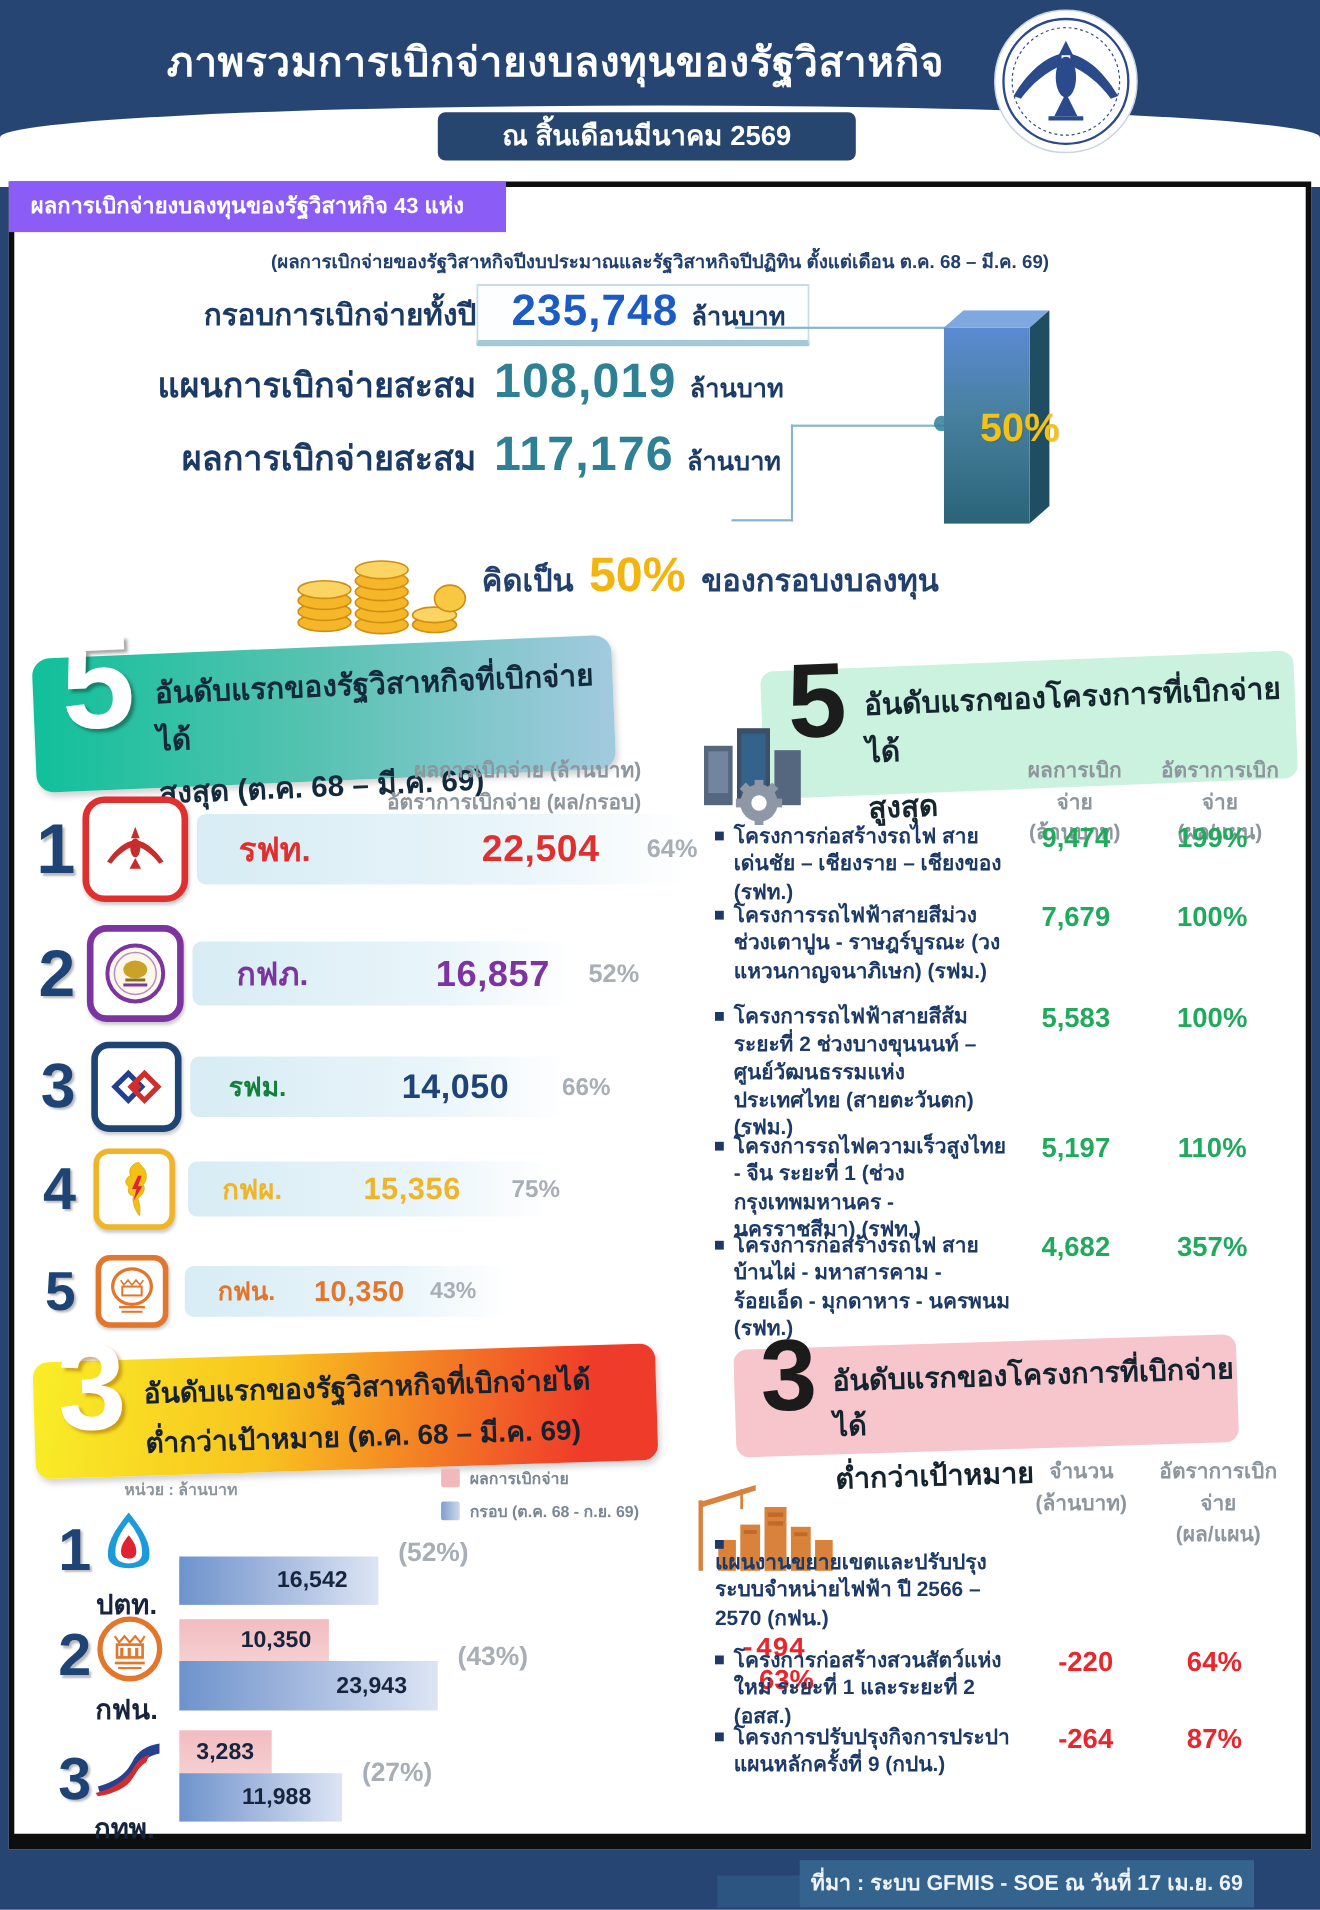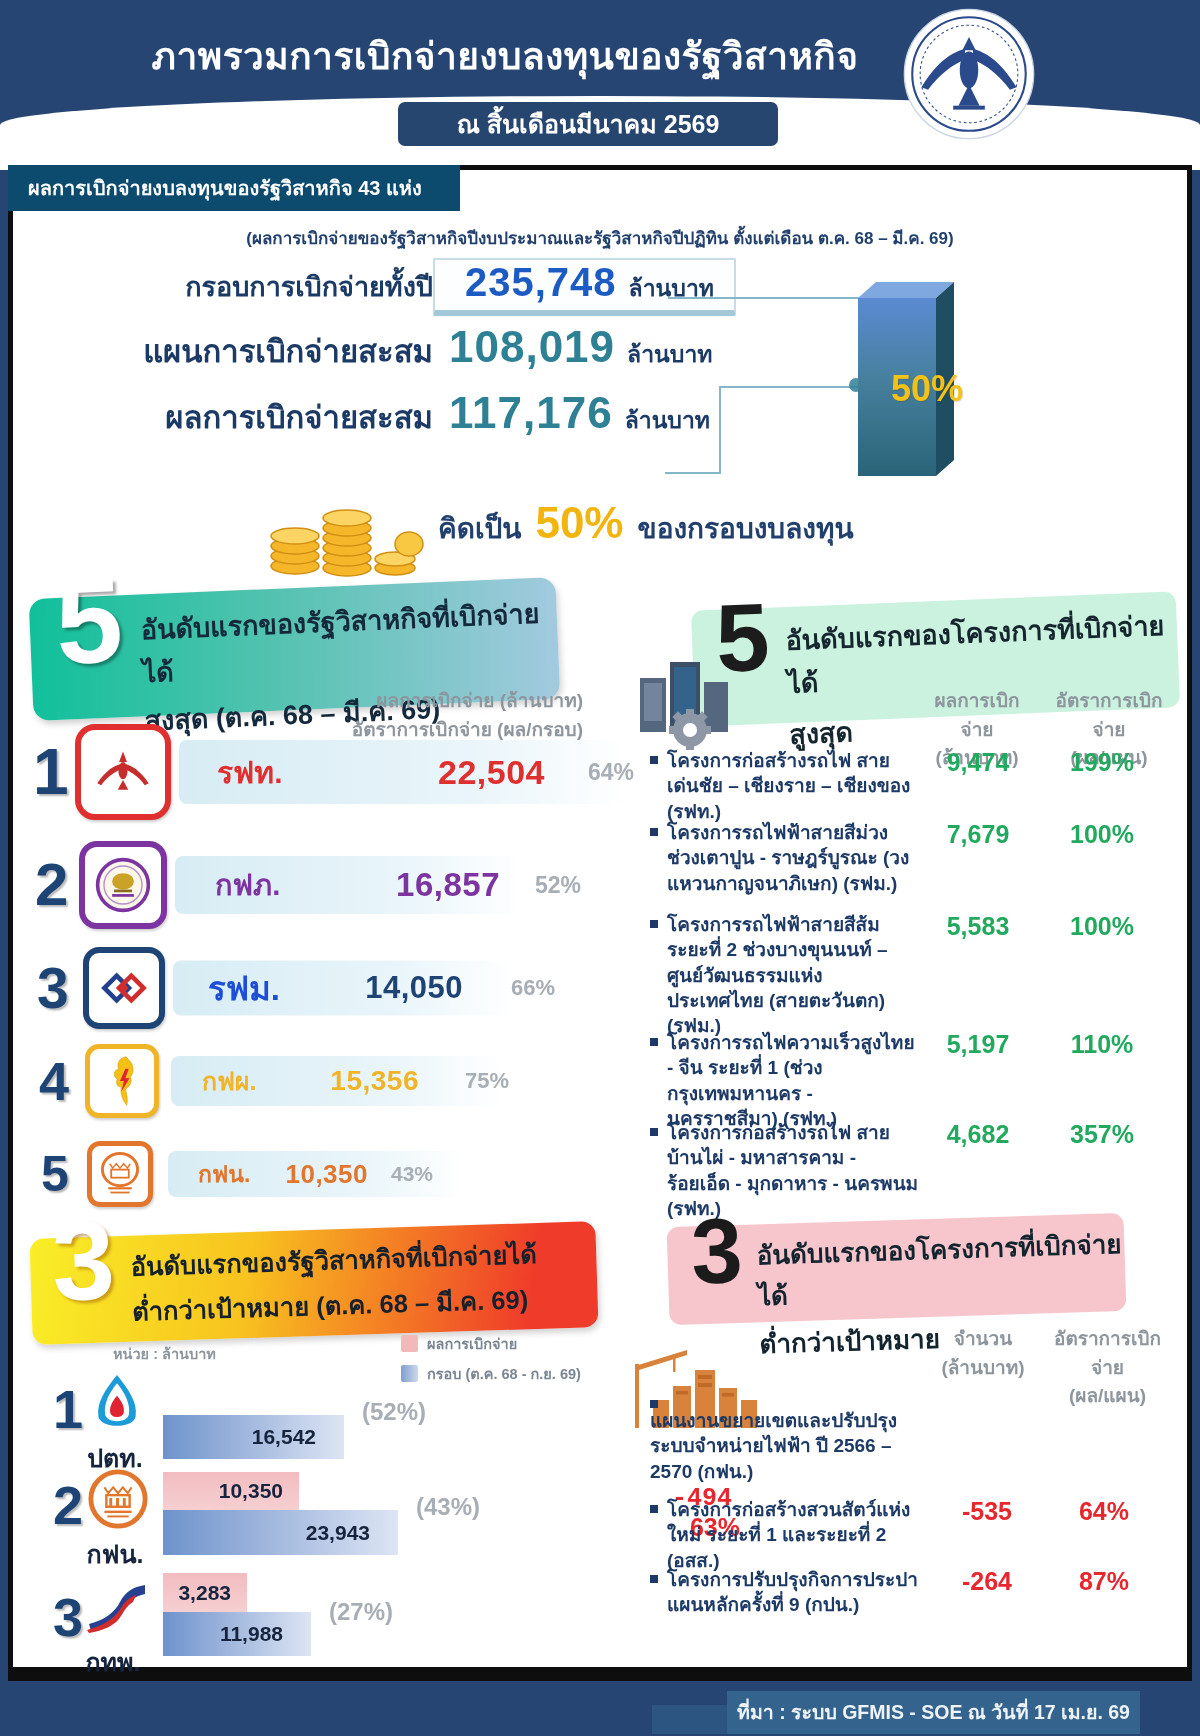--- a/index.html
+++ b/index.html
@@ -10,21 +10,21 @@
   .hdr-title{position:absolute;left:0;top:26px;width:1010px;text-align:center;color:#ffffff;
     font-size:37px;font-weight:800;letter-spacing:.5px;}
   .white-dome{position:absolute;left:0;top:96px;width:1200px;height:74px;background:#ffffff;
     border-radius:100% 100% 0 0 / 58px 58px 0 0;}
   .date-chip{position:absolute;left:398px;top:102px;width:380px;height:44px;background:#26456f;
     border-radius:7px;color:#fff;font-size:25px;font-weight:700;text-align:center;line-height:44px;}
   .logo-circ{position:absolute;left:903px;top:8px;width:132px;height:132px;}
   
   .card{position:absolute;left:8px;top:165px;width:1184px;height:1516px;background:#ffffff;
     border:5px solid #0e0e0e;border-bottom-width:14px;box-sizing:border-box;}
-  .label-bar{position:absolute;left:-5px;top:-5px;width:452px;height:46px;background:#0c4a6e;
+  .label-bar{position:absolute;left:-5px;top:-5px;width:452px;height:46px;background:#8b5cf6;
     color:#fff;font-size:20px;font-weight:700;line-height:46px;padding-left:20px;box-sizing:border-box;}
   .note{position:absolute;left:0;top:54px;width:1174px;text-align:center;color:#22406e;
     font-size:17px;font-weight:600;}
   .stat-row{position:absolute;left:0;display:flex;align-items:baseline;}
   .stat-label{width:420px;text-align:right;color:#1c3a66;font-weight:800;}
   .stat-unit{color:#1c3a66;font-weight:800;font-size:23px;margin-left:12px;}
   .stat-val{font-weight:800;margin-left:16px;letter-spacing:1px;}
   .val-box{display:inline-flex;align-items:baseline;border:2px solid #c6dde8;border-bottom:6px solid #a3c8d7;
     padding:0 20px 4px 14px;border-radius:2px;background:#fdfeff;}
   .conn{position:absolute;background:#86b6c9;}
@@ -223,21 +223,21 @@
     <div class="ent-row" style="top:777px;height:81px;">
       <span class="rank" style="left:24px;font-size:57px;">3</span>
       <span class="logo-box" style="left: 70px; width: 82px; height: 82px; border-width: 6px; border-radius: 16px; border-color: rgb(29, 68, 116);">
         <svg width="56" height="44" viewBox="0 0 84 62" fill="none">
           <rect x="18" y="18" width="26" height="26" transform="rotate(45 31 31)" stroke="#23408f" stroke-width="7"></rect>
           <rect x="40" y="18" width="26" height="26" transform="rotate(45 53 31)" stroke="#d22d2d" stroke-width="7"></rect>
           <rect x="37" y="26" width="10" height="10" transform="rotate(45 42 31)" fill="#d22d2d"></rect>
         </svg>
       </span>
       <div class="stripe" style="left:160px;width:342px;height:55px;"></div>
-      <span class="ent-name" style="left: 195px; font-size: 33px; color: #1d4ed8;">รฟม.</span>
+      <span class="ent-name" style="left: 195px; font-size: 24px; color: #15803d;">รฟม.</span>
       <span class="ent-val" style="left: 322px; width: 128px; font-size: 31px; color: rgb(29, 68, 116);">14,050</span>
       <span class="ent-pct" style="left:498px;font-size:22px;">66%</span>
     </div>
 
     <div class="ent-row" style="top:872px;height:77px;">
       <span class="rank" style="left:26px;font-size:54px;">4</span>
       <span class="logo-box" style="left: 72px; width: 74px; height: 74px; border-width: 5px; border-radius: 14px; border-color: rgb(240, 180, 41);">
         <svg width="40" height="54" viewBox="0 0 56 80">
           <path d="M34 4 C24 6 20 14 23 22 C16 24 14 33 21 37 C18 45 23 50 27 48 C25 58 29 68 35 76 C37 68 35 60 33 52 C40 48 44 40 40 34 C47 28 45 14 38 9 Z" fill="#f3c013" stroke="#d9a30e"></path>
           <polygon points="33,22 25,40 31,40 27,56 39,36 33,36 38,22" fill="#e02330"></polygon>
@@ -446,21 +446,21 @@
 
     <div class="proj" style="top:1222px;flex-direction:column;">
       <span class="bullet"></span>
       <div class="ptext" style="width:268px;">แผนงานขยายเขตและปรับปรุง ระบบจำหน่ายไฟฟ้า ปี 2566 – 2570 (กฟน.)</div>
       <span class="pval red" style="width:104px;font-family:Liberation Mono, monospace;">-494</span>
       <span class="ppct red">63%</span>
     </div>
     <div class="proj" style="top:1327px;">
       <span class="bullet"></span>
       <div class="ptext" style="width:268px;">โครงการก่อสร้างสวนสัตว์แห่งใหม่ ระยะที่ 1 และระยะที่ 2 (อสส.)</div>
-      <span class="pval red" style="width:104px;">-535</span>
+      <span class="pval red" style="width:104px;">-220</span>
       <span class="ppct red">64%</span>
     </div>
     <div class="proj" style="top:1397px;">
       <span class="bullet"></span>
       <div class="ptext" style="width:268px;">โครงการปรับปรุงกิจการประปา แผนหลักครั้งที่ 9 (กปน.)</div>
       <span class="pval red" style="width:104px;">-264</span>
       <span class="ppct red">87%</span>
     </div>
   </div>
 

